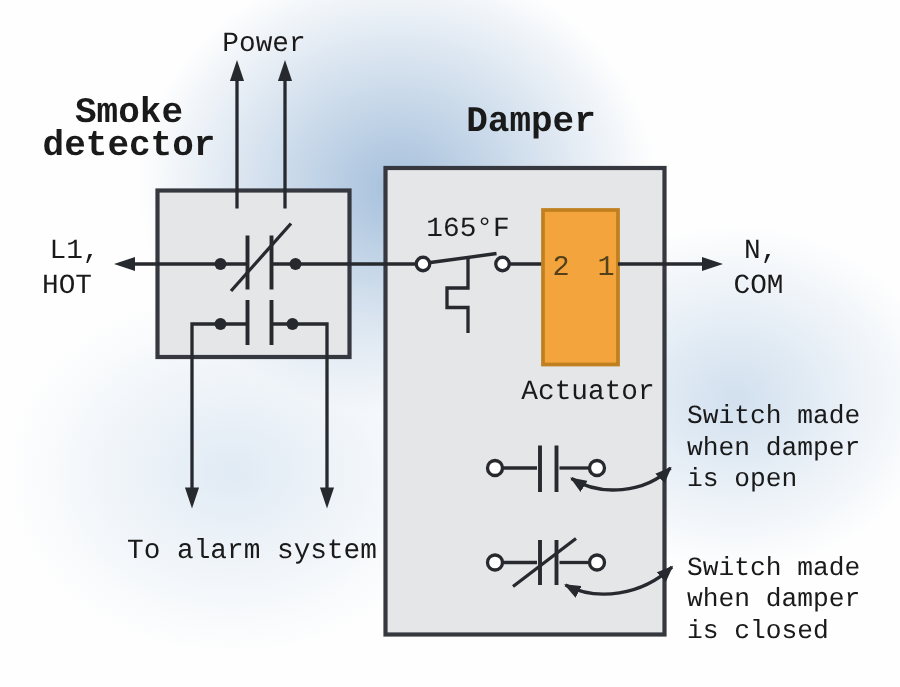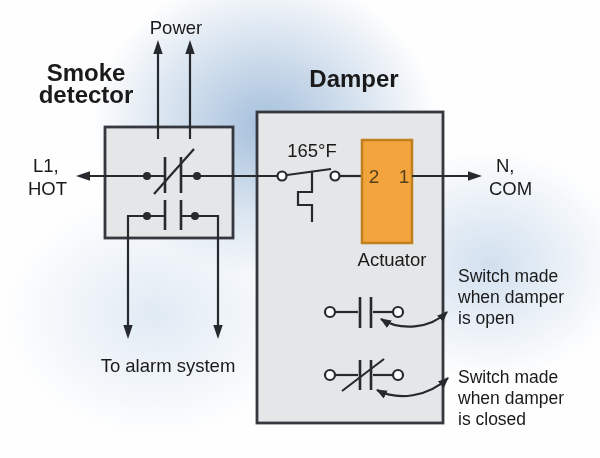--- a/index.html
+++ b/index.html
@@ -1,20 +1,20 @@
 <!DOCTYPE html>
 <html><head>
 <meta charset="utf-8">
 <style>
   html,body{margin:0;padding:0;background:#ffffff;}
   .stage{
     position:relative;
     width:600px;height:458px;
     overflow:hidden;
-    font-family:Liberation Sans, sans-serif;
+    font-family:Liberation Mono, monospace;
     background:
       radial-gradient(ellipse 240px 210px at 265px 125px, rgba(150,181,214,0.85), rgba(150,181,214,0) 72%),
       radial-gradient(ellipse 190px 160px at 490px 265px, rgba(165,194,223,0.50), rgba(165,194,223,0) 72%),
       radial-gradient(ellipse 210px 170px at 155px 315px, rgba(176,202,228,0.38), rgba(176,202,228,0) 72%),
       #fefefe;
   }
   svg{display:block;}
   .wire{stroke:#26292e;stroke-width:2.2;fill:none;stroke-linecap:butt;}
   .bar{stroke:#26292e;stroke-width:2.6;fill:none;}
   .boxline{fill:#e5e6e8;stroke:#35383e;stroke-width:2.8;}

